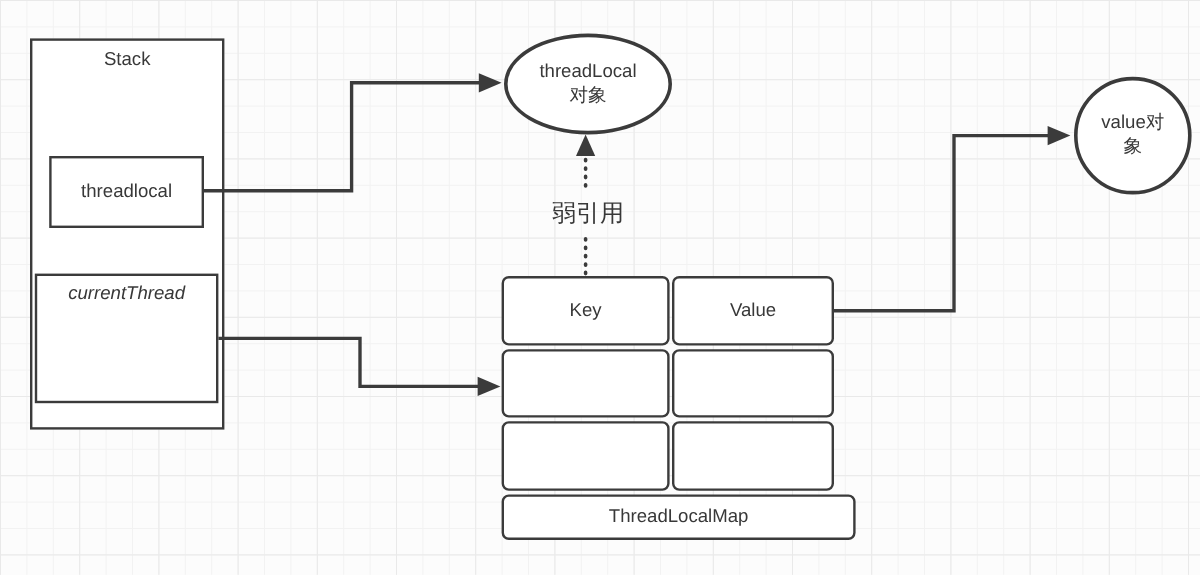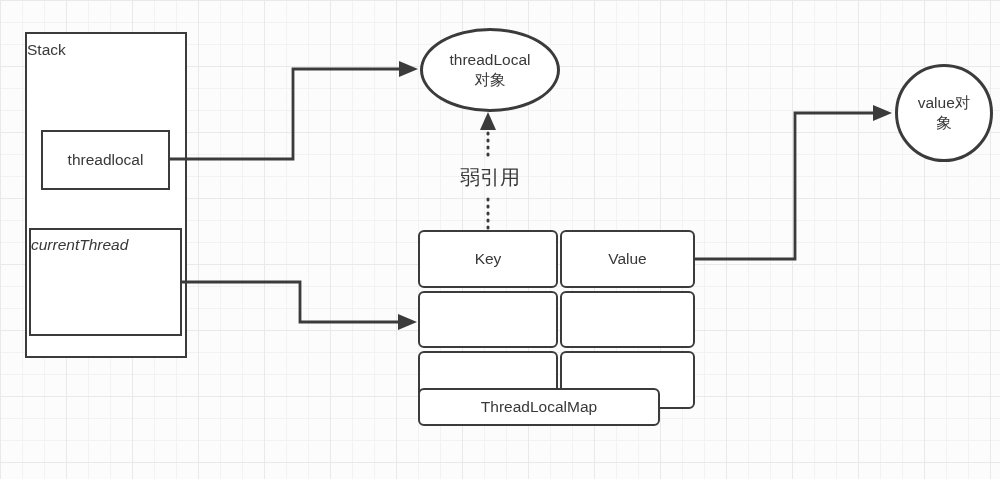--- a/index.html
+++ b/index.html
@@ -22,21 +22,21 @@
       linear-gradient(90deg, var(--grid-minor) 1px, transparent 1px);
     background-size:66px 66px,66px 66px,22px 22px,22px 22px;
   }
   .shape{
     position:absolute;box-sizing:border-box;
     border:2.5px solid var(--stroke);
     background:var(--shape-fill);
     font-size:15.5px;line-height:20px;color:var(--text);
   }
   .center-flex{display:flex;align-items:center;justify-content:center;text-align:center;}
-  .box-title{position:absolute;left:0;right:0;text-align:left;}
+  .box-title{position:absolute;left:0;right:0;text-align:center;}
   .ellipse{border-radius:50%;border-width:3px;}
   .round-cell{border-radius:6px;}
   .two-line span{display:block;}
   svg.overlay{position:absolute;left:0;top:0;pointer-events:none;}
   .arrow-line{stroke:var(--stroke);stroke-width:2.8;fill:none;}
   .arrow-head{fill:var(--stroke);stroke:none;}
   .dotted-line{stroke:var(--stroke);stroke-width:3;fill:none;stroke-dasharray:1 6;stroke-linecap:round;}
   .float-label{position:absolute;font-size:20px;color:var(--text);text-align:center;}
 </style>
 </head>
@@ -76,21 +76,21 @@
   </div>
   <div class="shape round-cell center-flex" style="left:560px;top:230px;width:135px;height:58px;">
     <span>Value</span>
   </div>
 
   <div class="shape round-cell" style="left:418px;top:291px;width:140px;height:57px;"></div>
   <div class="shape round-cell" style="left:560px;top:291px;width:135px;height:57px;"></div>
   <div class="shape round-cell" style="left:418px;top:351px;width:140px;height:58px;"></div>
   <div class="shape round-cell" style="left:560px;top:351px;width:135px;height:58px;"></div>
 
-  <div class="shape round-cell center-flex" style="left:418px;top:388px;width:242px;height:38px;align-items:center;">
+  <div class="shape round-cell center-flex" style="left:418px;top:412px;width:295px;height:38px;align-items:center;">
     <span>ThreadLocalMap</span>
   </div>
 
   <div class="float-label" style="left:450px;top:164px;width:80px;">弱引用</div>
 
   <svg class="overlay" width="1000" height="479" viewBox="0 0 1000 479">
 
     <g>
       <path class="arrow-line" d="M170,159 L293,159 L293,69 L400,69"></path>
       <polygon class="arrow-head" points="418,69 399,61 399,77"></polygon>

